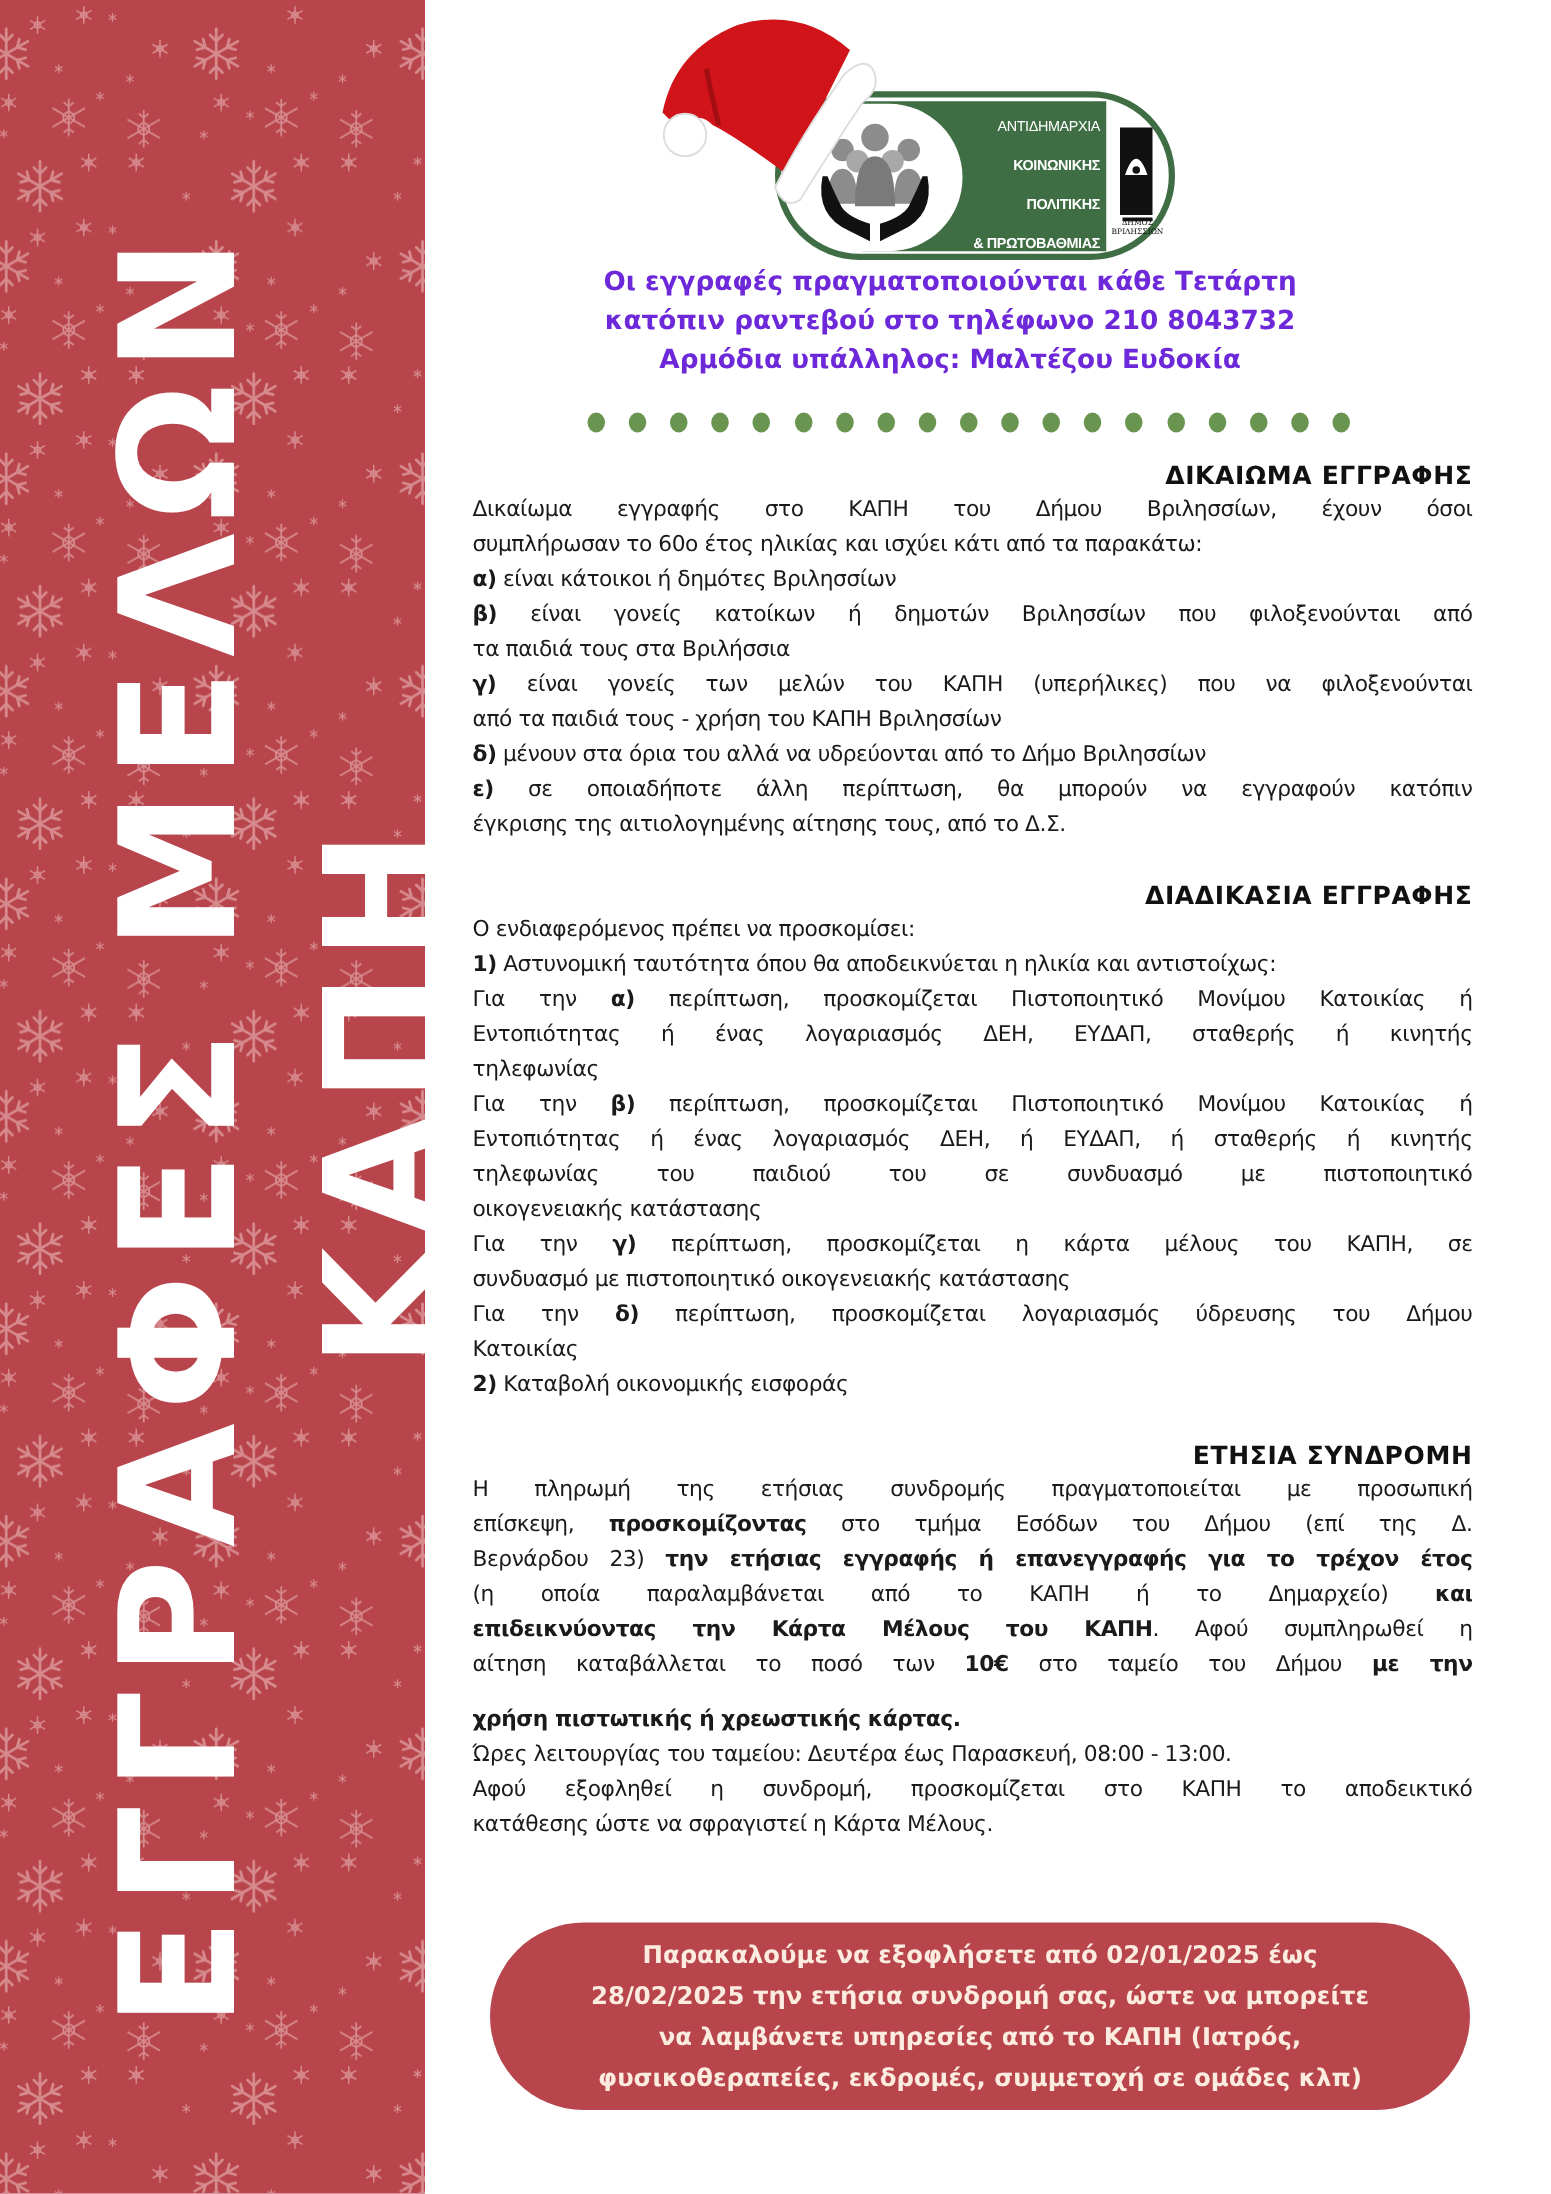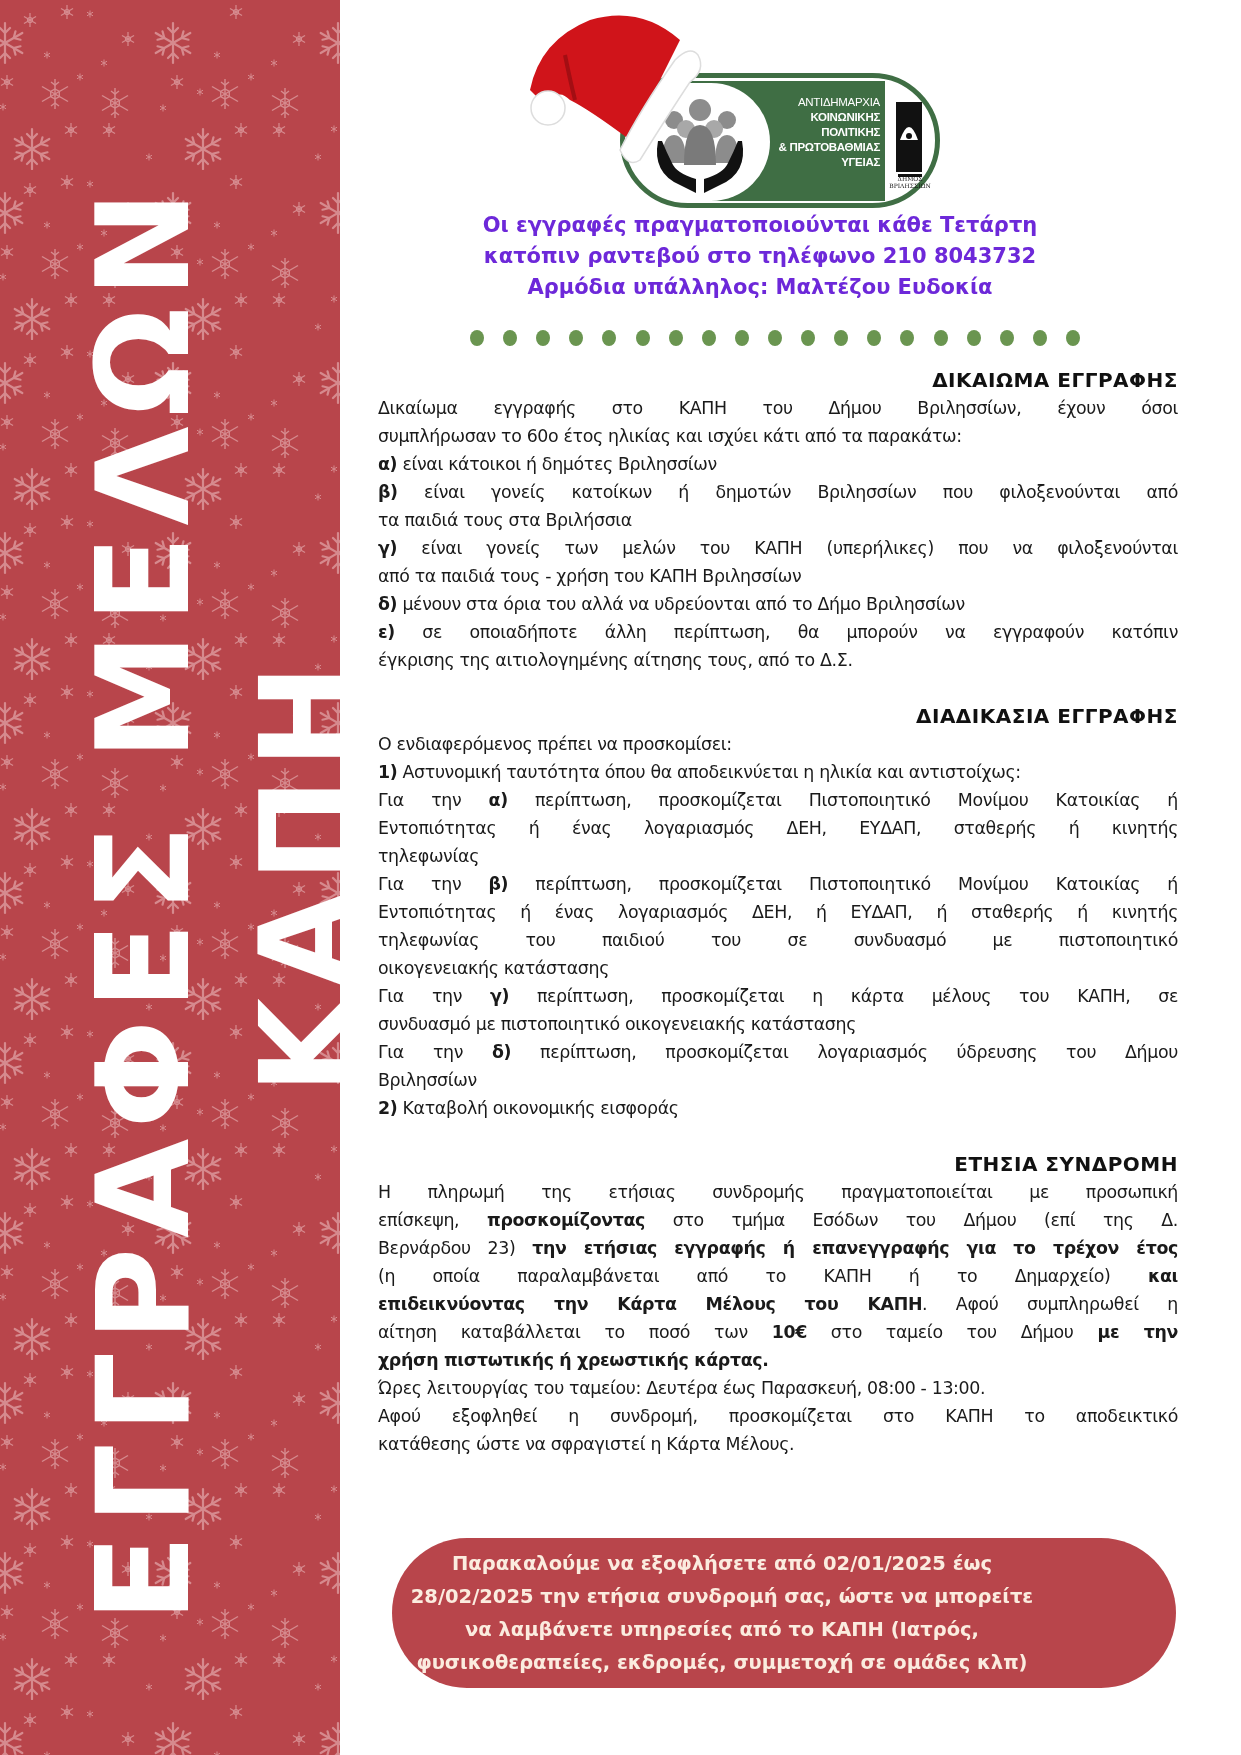--- a/index.html
+++ b/index.html
@@ -66,27 +66,27 @@
       position: absolute; left: 378px; top: 366px; width: 800px;
       font-family: "DejaVu Sans", sans-serif; font-size: 17.4px; line-height: 28px;
       color: #1a1a1a; letter-spacing: -0.35px;
     }
     .section-title {
       text-align: right; font-weight: bold; font-size: 20px; letter-spacing: 0.5px;
       line-height: 28px; color: #111;
     }
     .line { display: block; }
     .jline { display: block; text-align: justify; text-align-last: justify; }
-    .b { font-weight: bold; }
+    .b { font-weight: bold; margin-top: 16px; }
     .gap { height: 28px; }
 
     .cta {
       position: absolute; left: 392px; top: 1538px; width: 784px; height: 150px;
       background: #B8454B; border-radius: 75px; color: #FBECDF;
-      display: flex; align-items: center; text-align: center;
+      display: flex; align-items: center; justify-content: center; text-align: center;
     }
     .cta-text {
       font-weight: bold; font-size: 19.5px; line-height: 33px; width: 660px;
     }
   </style>
 </head>
 <body>
 
 <div class="sidebar">
   <svg class="pattern" width="340" height="1755" viewBox="0 0 340 1755">
@@ -257,21 +257,21 @@
     <span class="jline"><span>Για την </span><span class="b">α)</span><span> περίπτωση, προσκομίζεται Πιστοποιητικό Μονίμου Κατοικίας ή</span></span>
     <span class="jline">Εντοπιότητας ή ένας λογαριασμός ΔΕΗ, ΕΥΔΑΠ, σταθερής ή κινητής</span>
     <span class="line">τηλεφωνίας</span>
     <span class="jline"><span>Για την </span><span class="b">β)</span><span> περίπτωση, προσκομίζεται Πιστοποιητικό Μονίμου Κατοικίας ή</span></span>
     <span class="jline">Εντοπιότητας ή ένας λογαριασμός ΔΕΗ, ή ΕΥΔΑΠ, ή σταθερής ή κινητής</span>
     <span class="jline">τηλεφωνίας του παιδιού του σε συνδυασμό με πιστοποιητικό</span>
     <span class="line">οικογενειακής κατάστασης</span>
     <span class="jline"><span>Για την </span><span class="b">γ)</span><span> περίπτωση, προσκομίζεται η κάρτα μέλους του ΚΑΠΗ, σε</span></span>
     <span class="line">συνδυασμό με πιστοποιητικό οικογενειακής κατάστασης</span>
     <span class="jline"><span>Για την </span><span class="b">δ)</span><span> περίπτωση, προσκομίζεται λογαριασμός ύδρευσης του Δήμου</span></span>
-    <span class="line">Βριλησσίων</span>
+    <span class="line">Κατοικίας</span>
     <span class="line"><span class="b">2)</span><span> Καταβολή οικονομικής εισφοράς</span></span>
   </section>
 
   <div class="gap"></div>
 
   <section>
     <div class="section-title">ΕΤΗΣΙΑ ΣΥΝΔΡΟΜΗ</div>
     <span class="jline">Η πληρωμή της ετήσιας συνδρομής πραγματοποιείται με προσωπική</span>
     <span class="jline"><span>επίσκεψη, </span><span class="b">προσκομίζοντας</span><span> στο τμήμα Εσόδων του Δήμου (επί της Δ.</span></span>
     <span class="jline"><span>Βερνάρδου 23) </span><span class="b">την ετήσιας εγγραφής ή επανεγγραφής για το τρέχον έτος</span></span>

